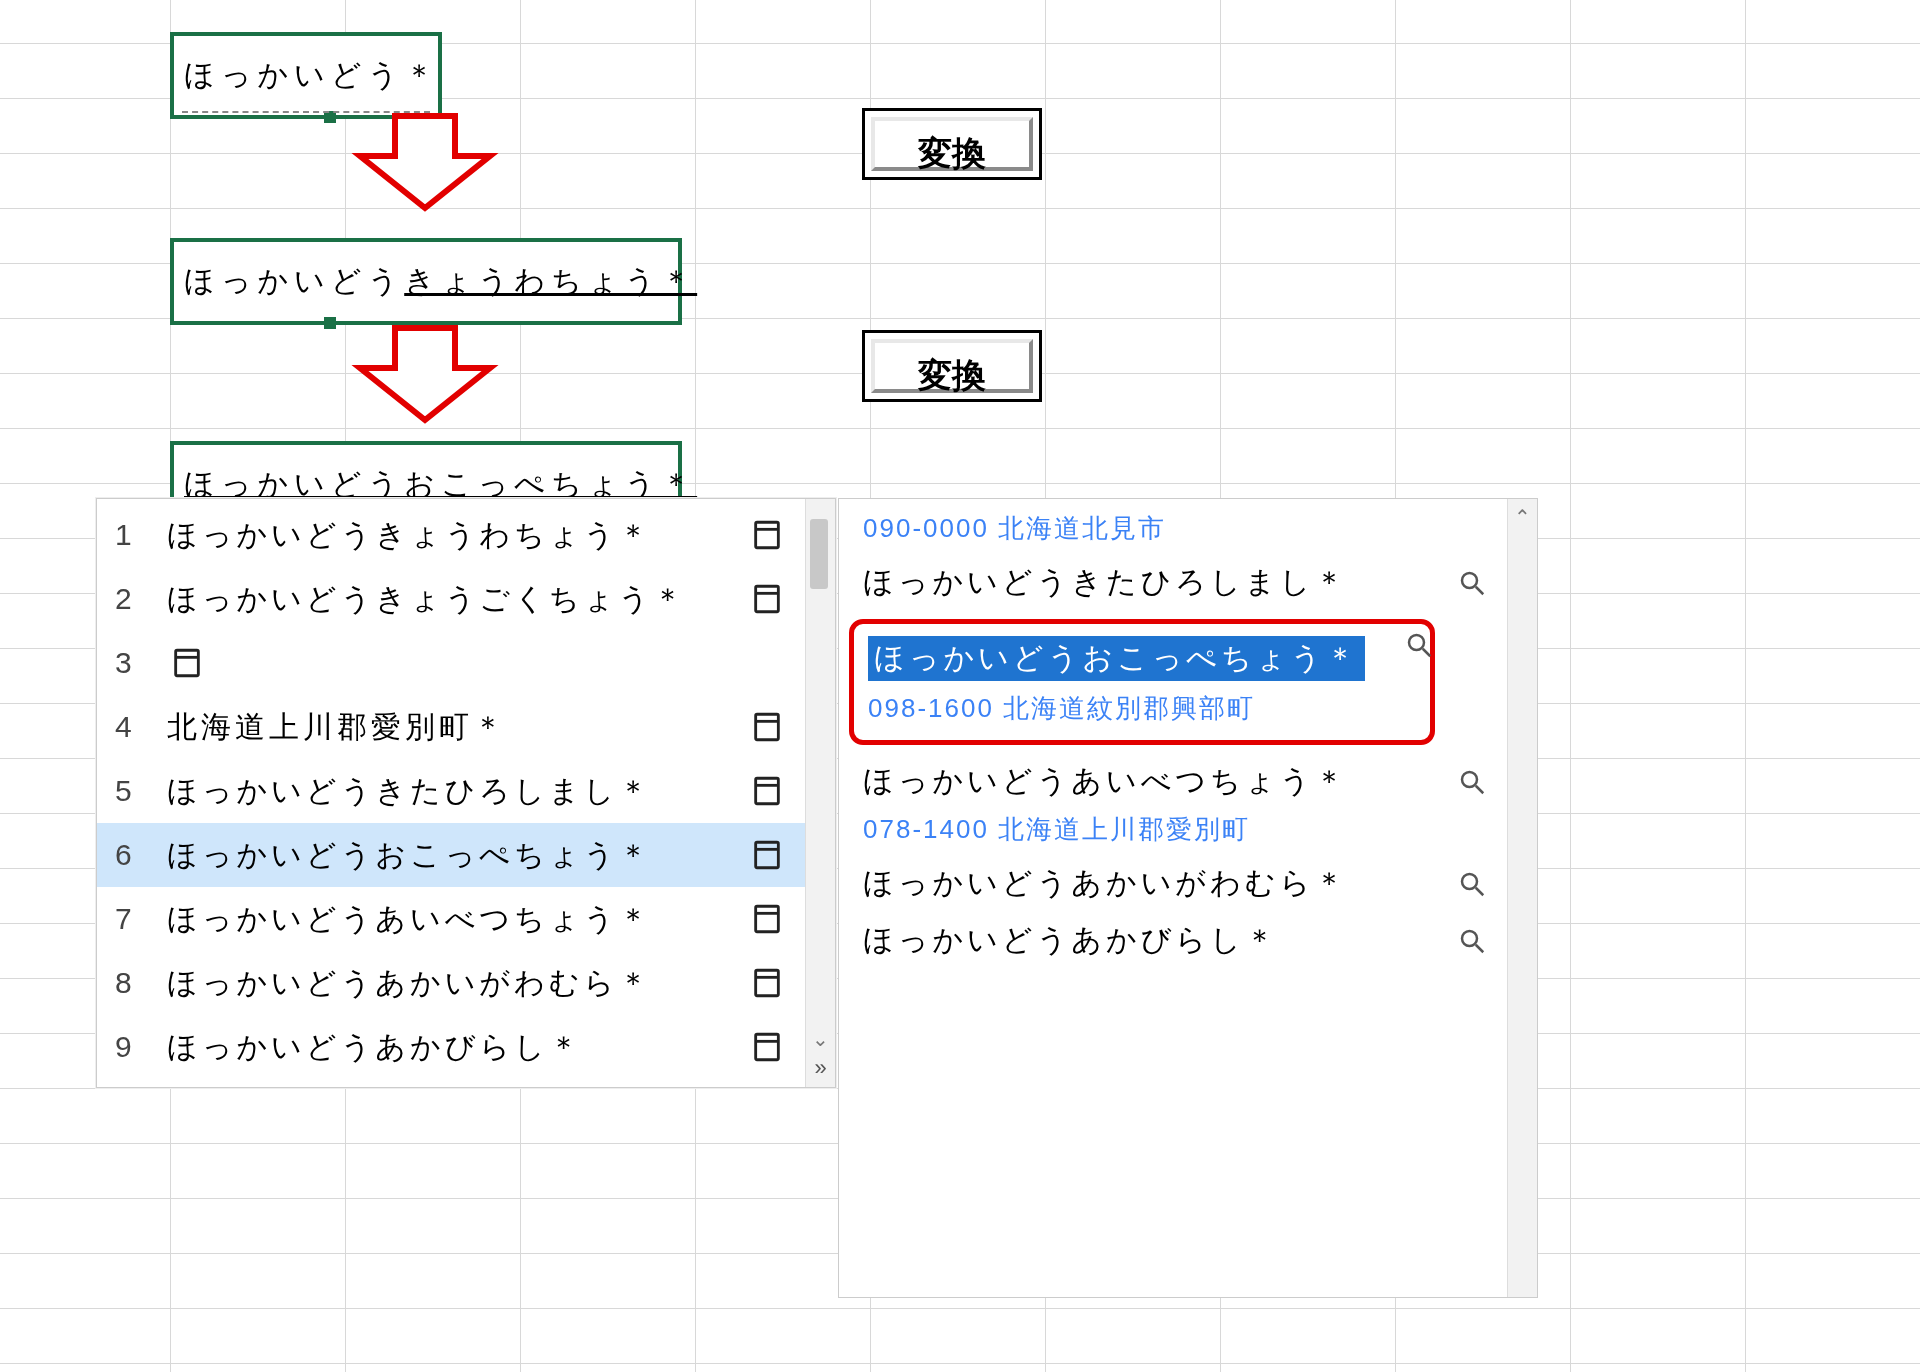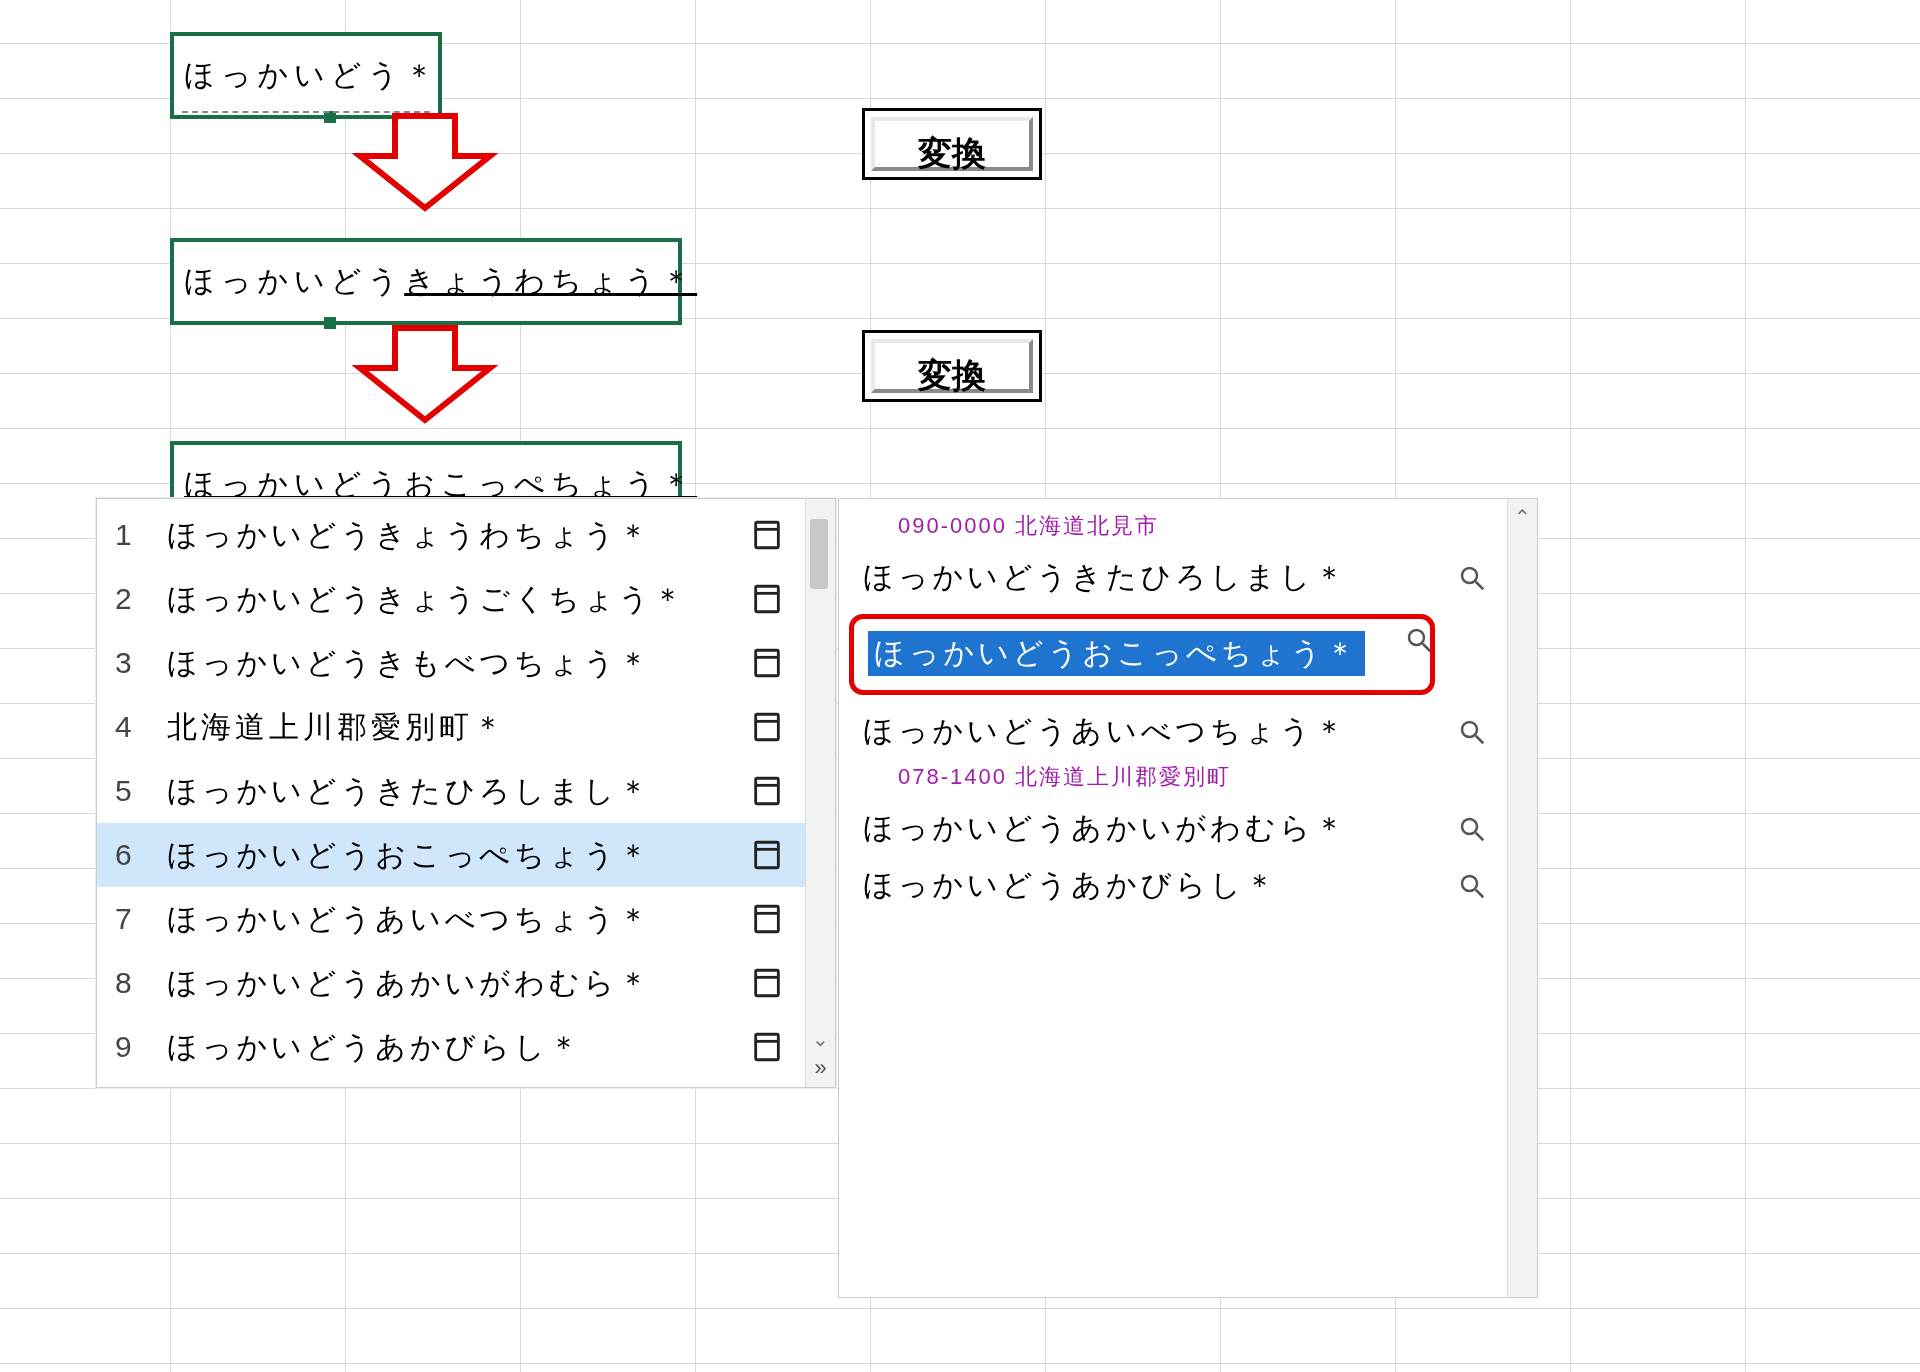--- a/index.html
+++ b/index.html
@@ -116,21 +116,21 @@
     position:absolute;
     left:838px; top:498px;
     width:700px; height:800px;
     background:#fff;
     border:1px solid #ccc;
     display:flex;
   }
   .detail-body{ flex:1; padding:12px 24px; }
   .dblock{ margin-bottom:16px; position:relative; }
   .dblock .reading{ font-size:30px; letter-spacing:4px; display:inline-block; }
-  .dblock .addr{ font-size:22px; color:#a21caf; margin-top:10px; letter-spacing:2px;margin-left:35px;}
+  .dblock .addr{ font-size:26px; color:#3b82f6; margin-top:10px; letter-spacing:2px;}
   .dblock .mag{
     position:absolute; right:-4px; top:6px;
   }
   .dblock.top .addr{ margin-top:0; }
   .dblock.highlight{
     border:5px solid #e20000;
     border-radius:14px;
     padding:12px 14px 14px 14px;
     margin-left:-14px;margin-right:48px;
   }
@@ -199,21 +199,20 @@
         <span class="txt">ほっかいどうきょうごくちょう＊</span>
         <span class="book">
           <svg viewBox="0 0 24 24">
             <rect x="4" y="3" width="16" height="18" rx="1" fill="none" stroke="#222" stroke-width="2"></rect>
             <line x1="4" y1="8" x2="20" y2="8" stroke="#222" stroke-width="2"></line>
           </svg>
         </span>
       </div>
       <div class="drow">
         <span class="num">3</span>
-        <span class="txt">ほっかいどうきもべつちょう＊</span>
         <span class="book">
           <svg viewBox="0 0 24 24">
             <rect x="4" y="3" width="16" height="18" rx="1" fill="none" stroke="#222" stroke-width="2"></rect>
             <line x1="4" y1="8" x2="20" y2="8" stroke="#222" stroke-width="2"></line>
           </svg>
         </span>
       </div>
       <div class="drow">
         <span class="num">4</span>
         <span class="txt">北海道上川郡愛別町＊</span>
@@ -287,21 +286,21 @@
       <div class="dblock top">
         <div class="addr">090-0000 北海道北見市</div>
       </div>
       <div class="dblock"><span class="reading">ほっかいどうきたひろしまし＊</span><span class="mag"><svg viewBox="0 0 24 24">
             <circle cx="10" cy="10" r="6" fill="none" stroke="#555" stroke-width="2"></circle>
             <line x1="15" y1="15" x2="21" y2="21" stroke="#555" stroke-width="2"></line>
           </svg></span></div>
       <div class="dblock highlight"><span class="reading">ほっかいどうおこっぺちょう＊</span><span class="mag"><svg viewBox="0 0 24 24">
             <circle cx="10" cy="10" r="6" fill="none" stroke="#555" stroke-width="2"></circle>
             <line x1="15" y1="15" x2="21" y2="21" stroke="#555" stroke-width="2"></line>
-          </svg></span></div>
+          </svg></span><div class="addr">098-1600 北海道紋別郡興部町</div></div>
       <div class="dblock"><span class="reading">ほっかいどうあいべつちょう＊</span><span class="mag"><svg viewBox="0 0 24 24">
             <circle cx="10" cy="10" r="6" fill="none" stroke="#555" stroke-width="2"></circle>
             <line x1="15" y1="15" x2="21" y2="21" stroke="#555" stroke-width="2"></line>
           </svg></span><div class="addr">078-1400 北海道上川郡愛別町</div></div>
       <div class="dblock"><span class="reading">ほっかいどうあかいがわむら＊</span><span class="mag"><svg viewBox="0 0 24 24">
             <circle cx="10" cy="10" r="6" fill="none" stroke="#555" stroke-width="2"></circle>
             <line x1="15" y1="15" x2="21" y2="21" stroke="#555" stroke-width="2"></line>
           </svg></span></div>
       <div class="dblock"><span class="reading">ほっかいどうあかびらし＊</span><span class="mag"><svg viewBox="0 0 24 24">
             <circle cx="10" cy="10" r="6" fill="none" stroke="#555" stroke-width="2"></circle>

